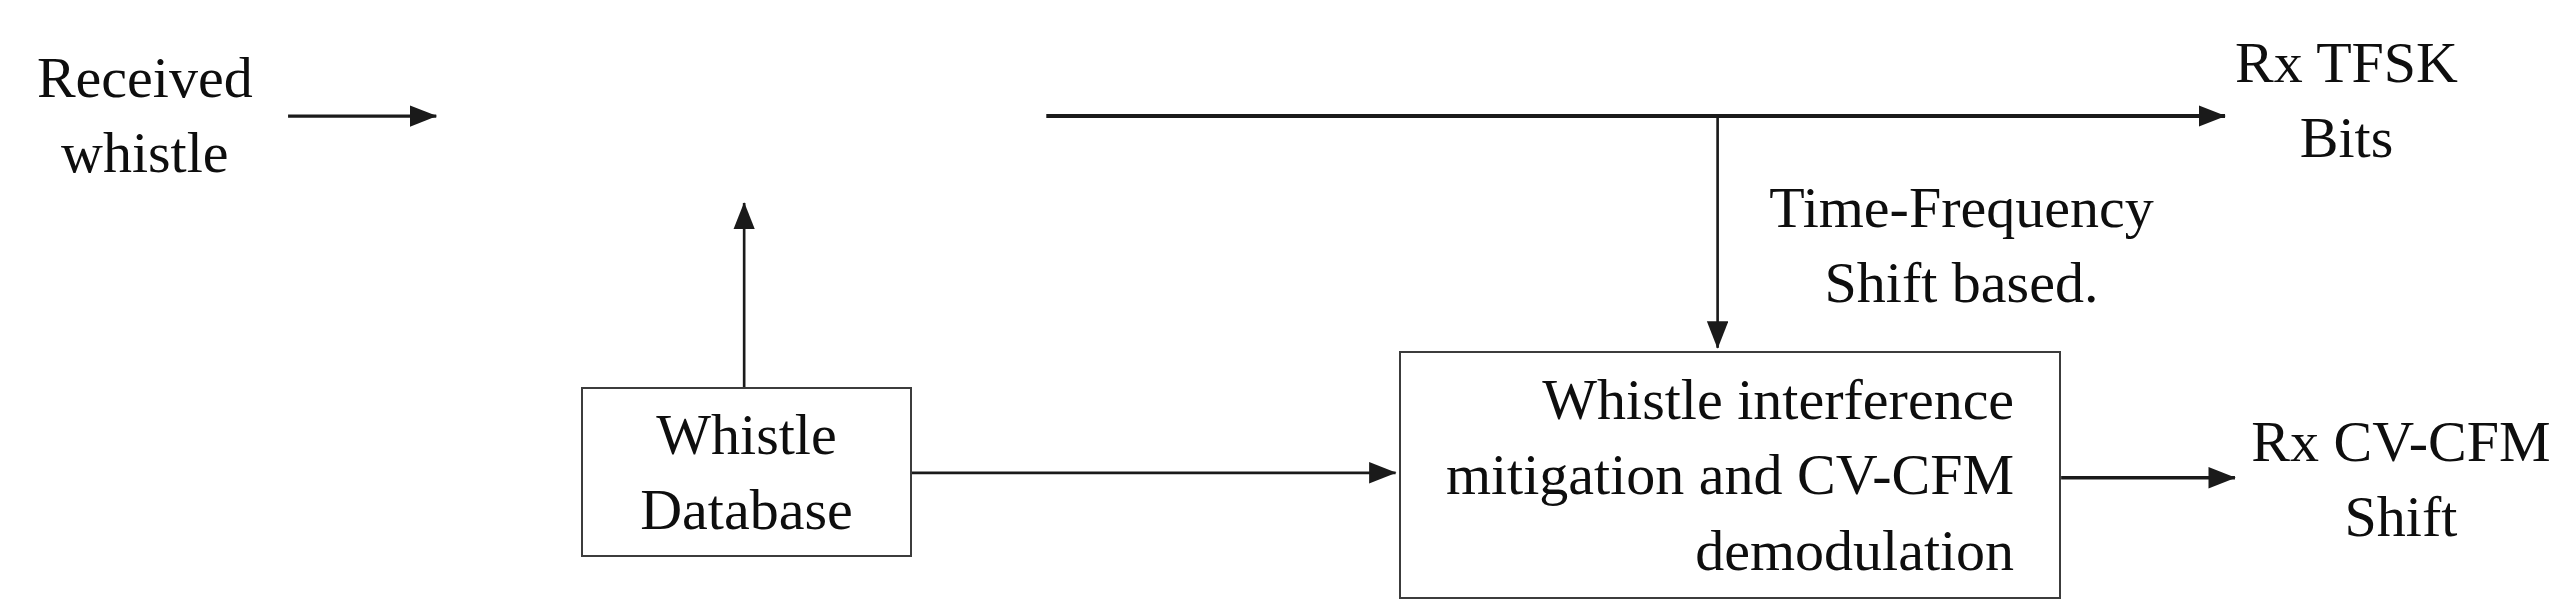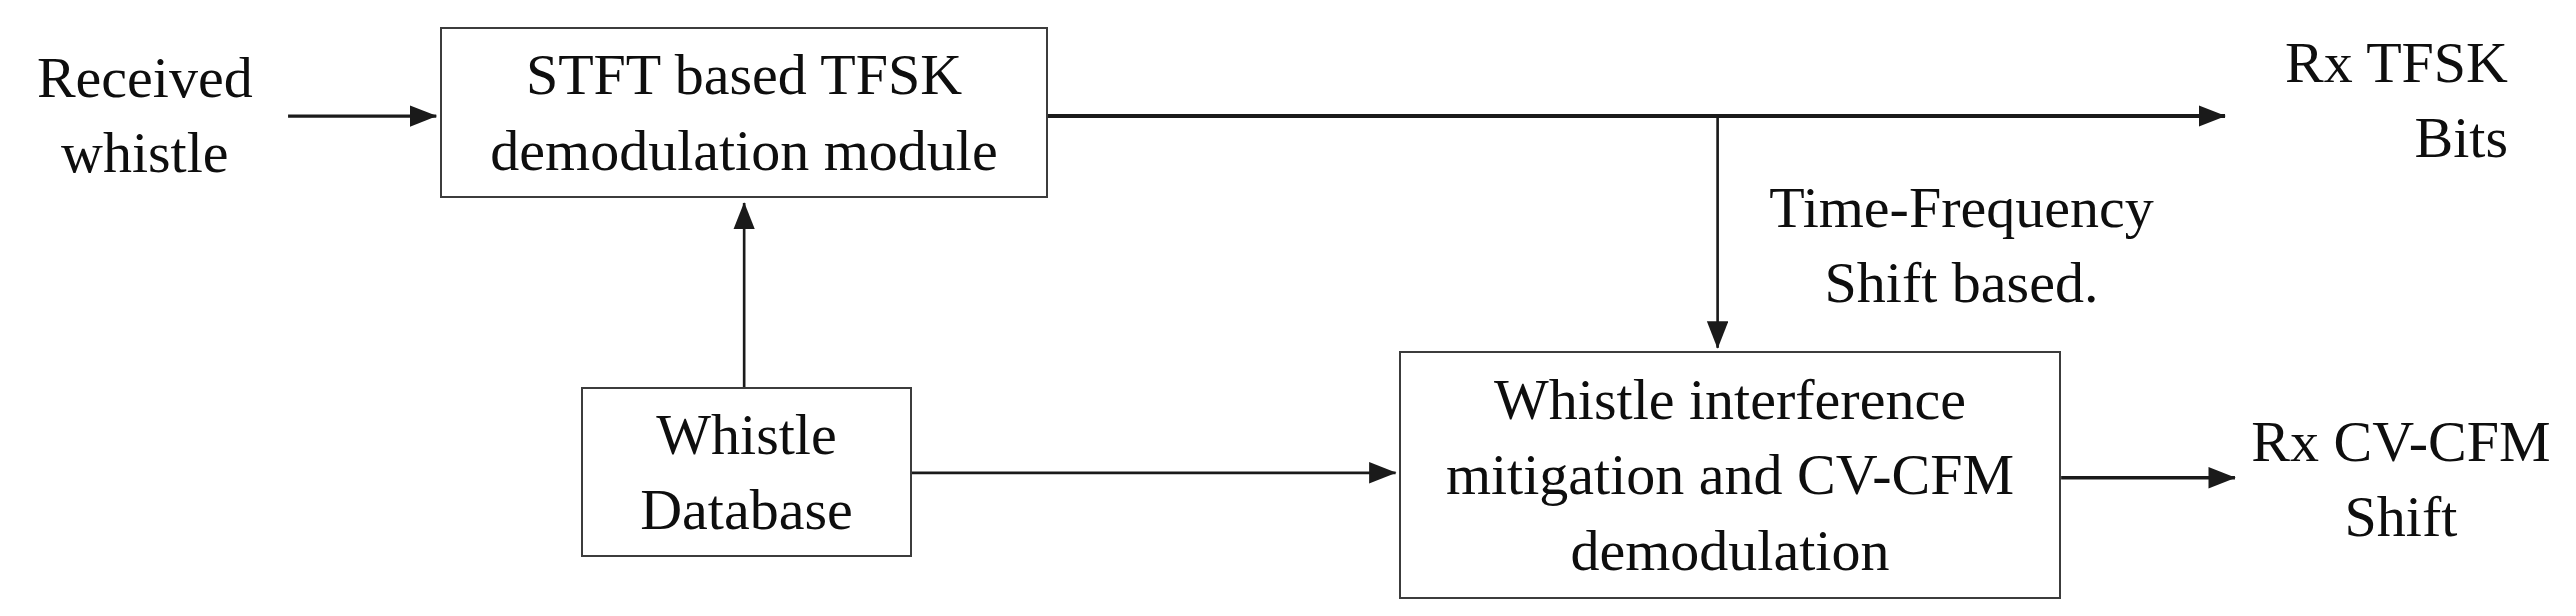--- a/index.html
+++ b/index.html
@@ -66,33 +66,31 @@
     <line x1="899" y1="468" x2="899" y2="245" stroke="#1a1a1a" stroke-width="3.2" marker-end="url(#arrhead)"></line>
 
     <line x1="1100" y1="571" x2="1686" y2="571" stroke="#1a1a1a" stroke-width="3.2" marker-end="url(#arrhead)"></line>
 
     <line x1="2490" y1="577" x2="2700" y2="577" stroke="#1a1a1a" stroke-width="4" marker-end="url(#arrhead)"></line>
   </svg>
 
   <div class="float-label" style="left:8.3px; top:40px; width:273px;">Received
 whistle</div>
 
-  <div class="node-box" style="left:440px; top:27px; width:608px; height:171px;">STFT based TFSK
-demodulation module</div>
 
-  <div class="float-label" style="left:2185px; top:25px; width:323px;text-align:right;">Rx TFSK
+  <div class="float-label" style="left:2185px; top:25px; width:323px;">Rx TFSK
 Bits</div>
 
   <div class="float-label" style="left:1738px; top:170px; width:447px;">Time-Frequency
 Shift based.</div>
 
   <div class="node-box" style="left:581px; top:387px; width:331px; height:170px;">Whistle
 Database</div>
 
-  <div class="node-box" style="left:1399px; top:351px; width:662px; height:248px;">Whistle interference
+  <div class="node-box" style="left:1399px; top:351px; width:662px; height:248px;text-align:right;">Whistle interference
 mitigation and CV-CFM
 demodulation</div>
 
   <div class="float-label" style="left:2227px; top:404px; width:348px;">Rx CV-CFM
 Shift</div>
 
 </div>
 
 
 </body></html>

